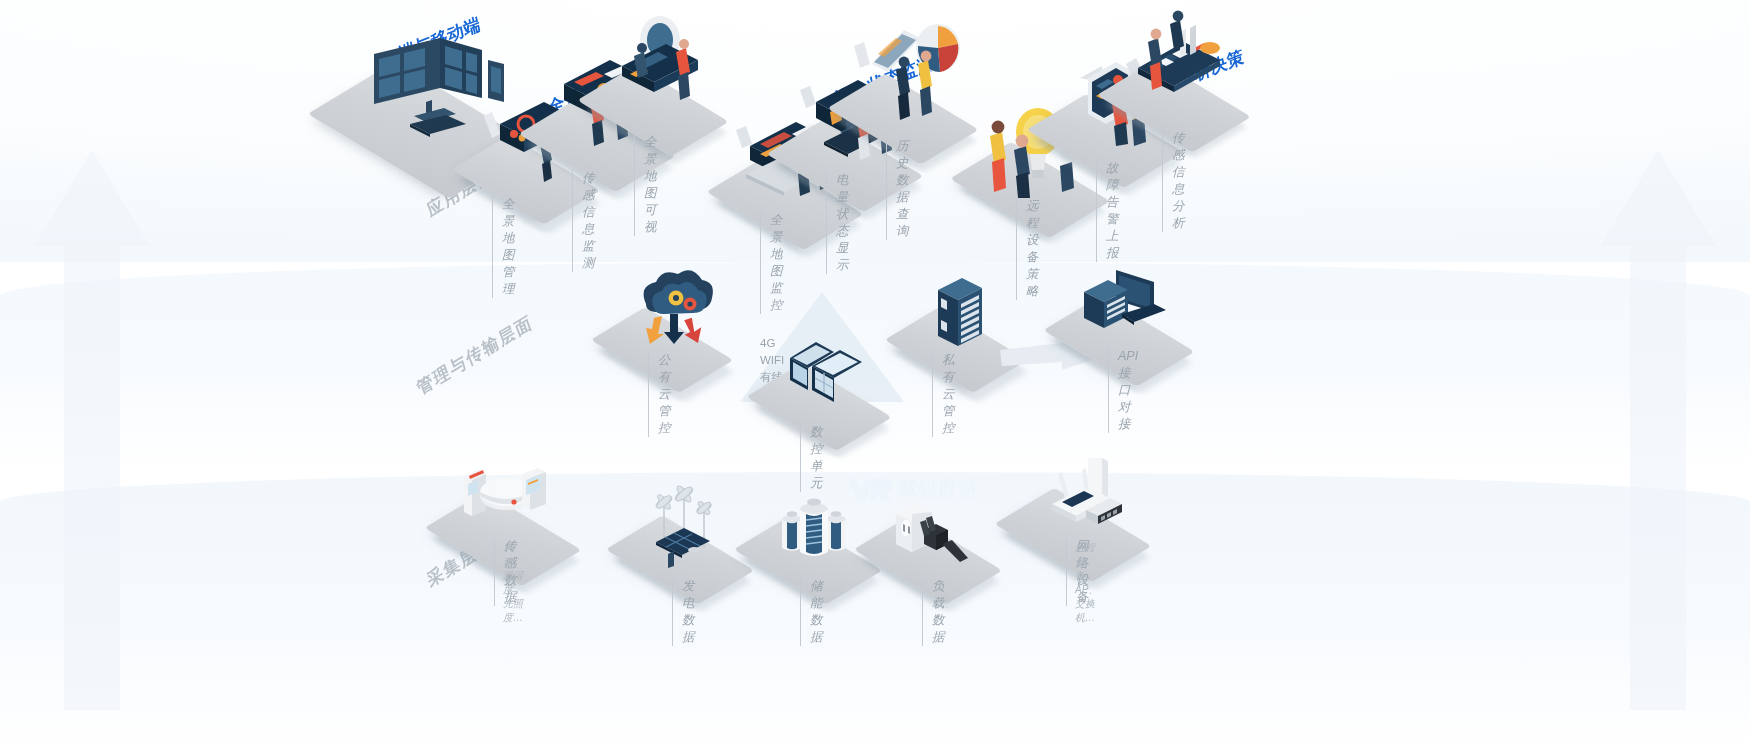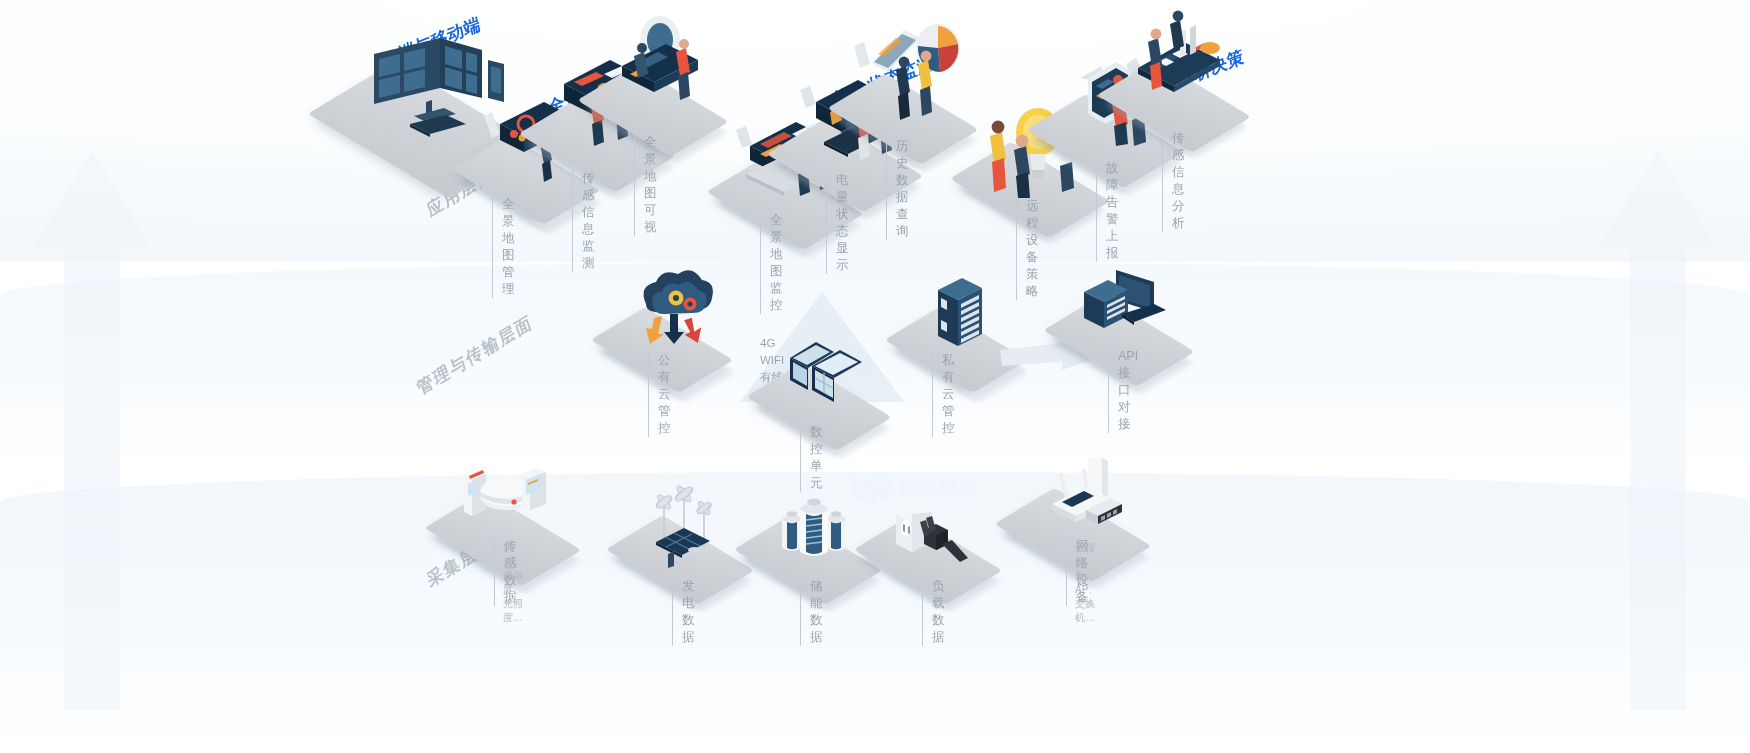--- a/index.html
+++ b/index.html
@@ -46,20 +46,21 @@
     border-radius:8px;filter:blur(3px);
   }
 
   
   .cap{
     position:absolute;
     color:#9aa4ad;font-size:12.5px;line-height:17px;
     white-space:pre-line;
     padding-left:9px;
     border-left:1.4px solid #c3cad1;
+    font-style:italic;
   }
   .cap.sub{color:#aeb7be;font-size:10px;line-height:14px;border:none;padding-left:0;}
   .cap-wrap{position:absolute;}
 
   
   .headline{
     position:absolute;
     color:#1566d6;
     font-weight:700;
     font-size:17px;

